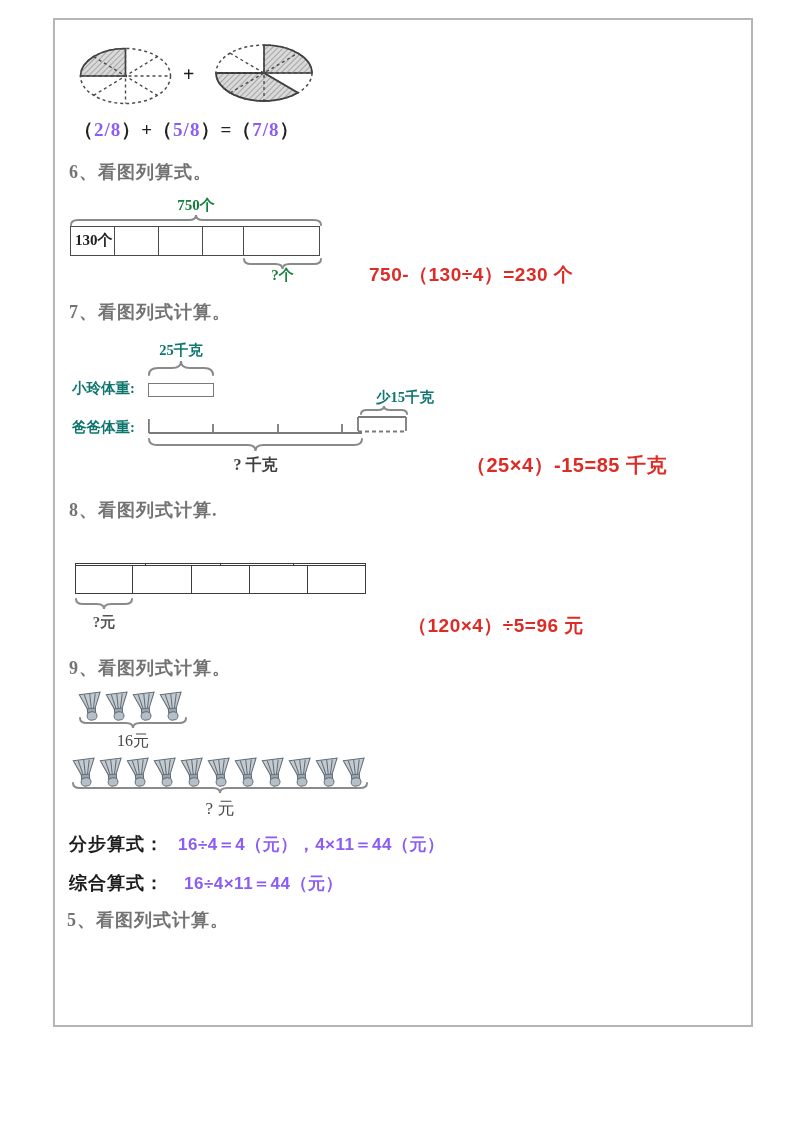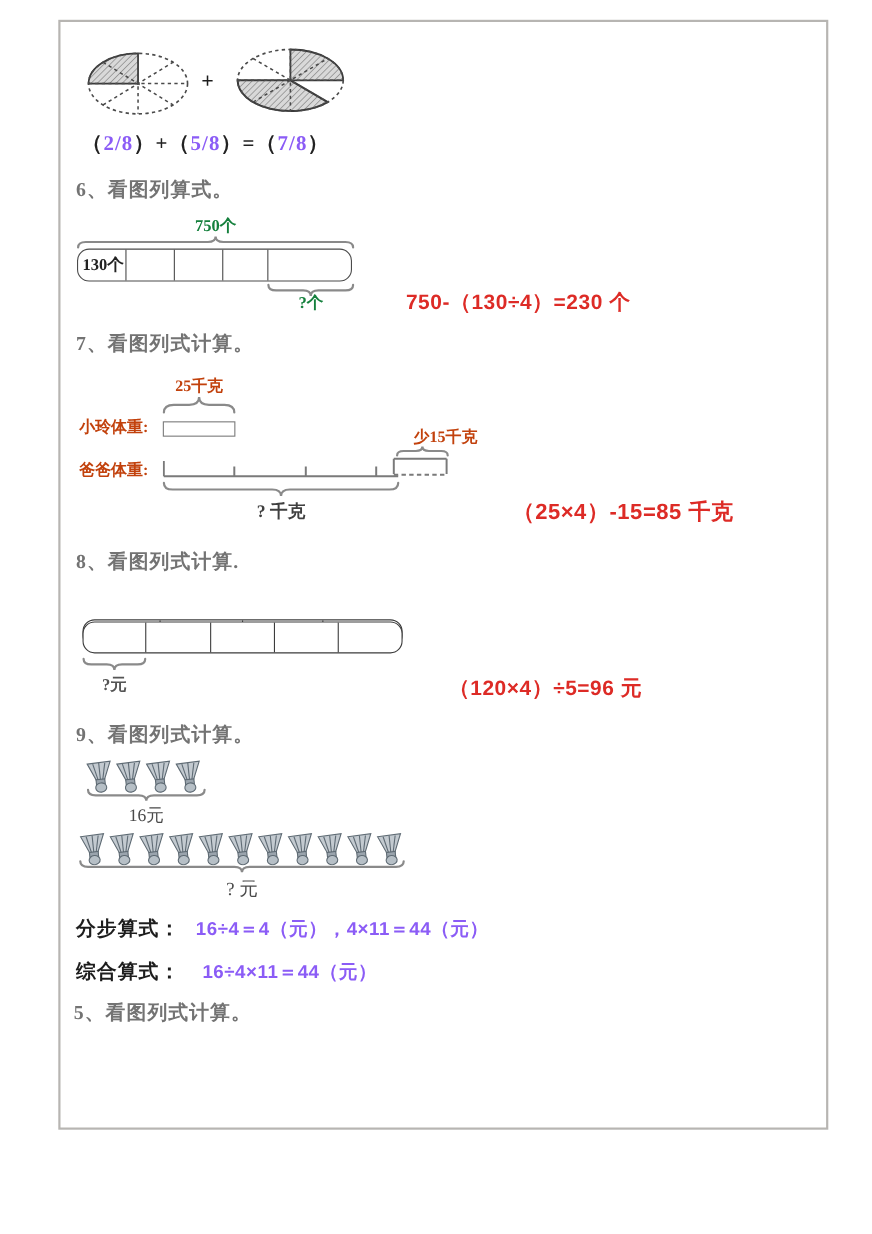--- a/index.html
+++ b/index.html
@@ -15,24 +15,24 @@
   
   .heading{font-weight:bold;font-size:18px;color:#737373;letter-spacing:1px;white-space:nowrap;}
   
   .eqline{font-weight:bold;font-size:19px;white-space:nowrap;letter-spacing:1px;}
   .eqline .red{color:#8b5cf6;margin-top:11px;}
   
   .answer{font-family:"Liberation Sans", sans-serif;font-weight:bold;color:#dd2b26;
           font-size:19px;white-space:nowrap;letter-spacing:.5px;}
   
   .dlabel{font-weight:bold;font-size:15px;color:#15803d;text-align:center;white-space:nowrap;}
-  .small-bold{font-weight:bold;font-size:14.5px;color:#c2410c;white-space:nowrap;}
+  .small-bold{font-weight:bold;font-size:14.5px;color:#0f766e;white-space:nowrap;}
   .gray-label{font-size:16px;color:#4a4a4a;text-align:center;white-space:nowrap;}
   
-  .bar{display:flex;box-sizing:border-box;background:#fff;border-radius:11px;}
+  .bar{display:flex;box-sizing:border-box;background:#fff;}
   .bar .cell{box-sizing:border-box;height:100%;}
   .bar6{border:1.6px solid #4b4b4b;}
   .bar6 .cell{border-right:1.5px solid #4b4b4b;}
   .bar8{border:1.8px solid #3c3c3c;}
   .bar8 .cell{border-right:1.7px solid #3c3c3c;}
   .bar .cell:last-child{border-right:none;flex:1;}
   .cell-text{font-weight:bold;font-size:15px;color:#222;padding:4px 2px 0 4px;white-space:nowrap;}
   
   .stepline{white-space:nowrap;}
   .stepline .zh{font-weight:bold;font-size:18px;color:#1d1d1d;letter-spacing:1px;}

